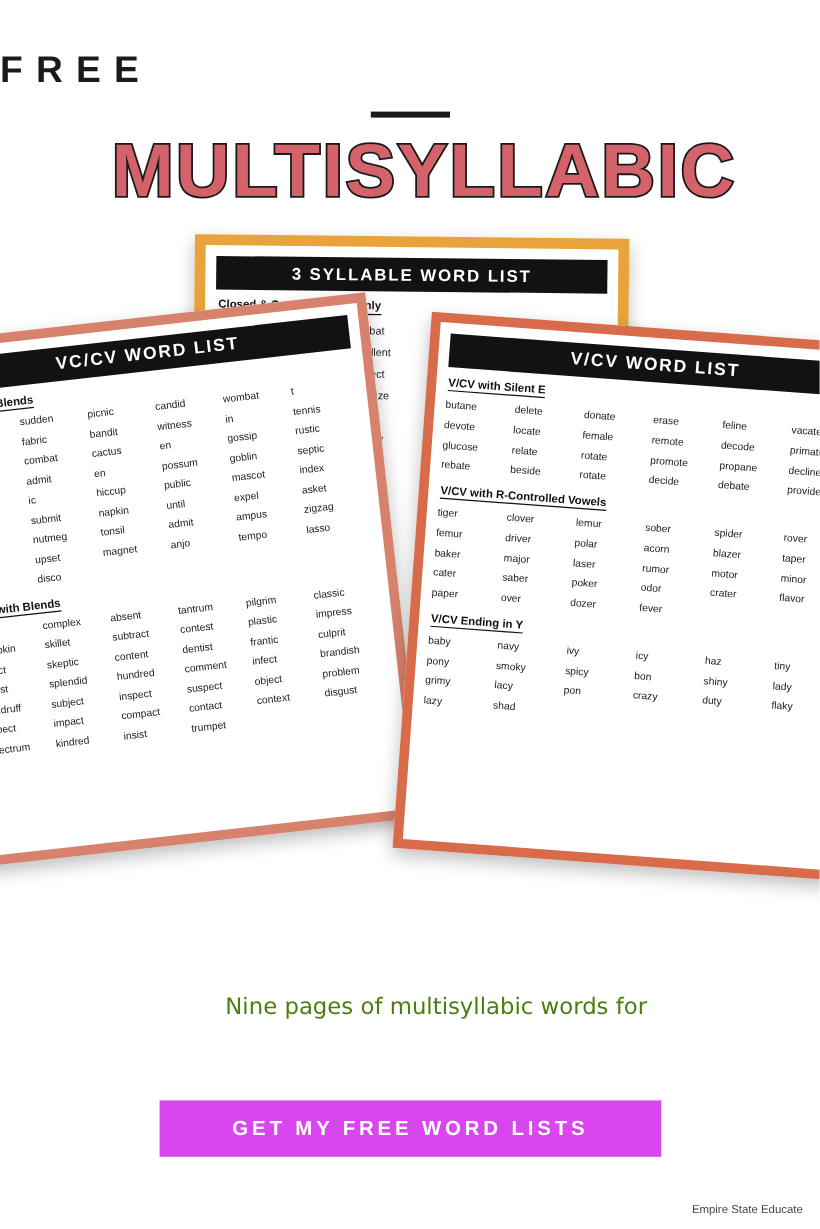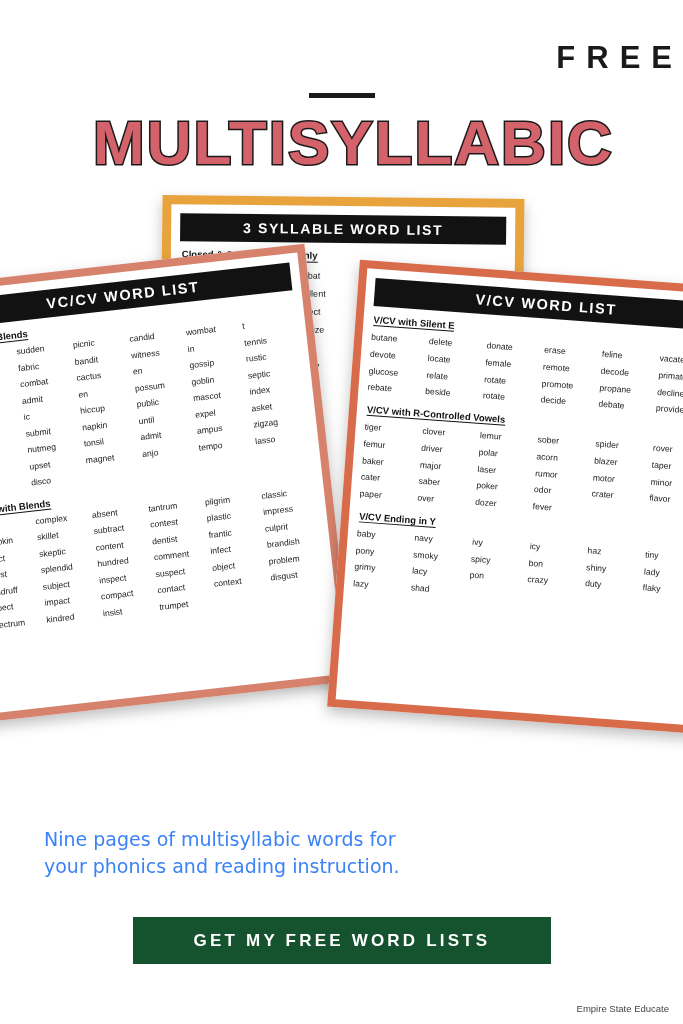--- a/index.html
+++ b/index.html
@@ -6,21 +6,21 @@
   html, body {
     width: 683px; height: 1024px;
     background: #ffffff;
     font-family: "Liberation Sans", sans-serif;
     overflow: hidden;
     position: relative;
   }
 
   
   .free-word {
-    text-align: right;
+    text-align: left;
     font-family: "Liberation Sans", sans-serif;
     font-weight: bold;
     font-size: 31px;
     letter-spacing: 11px;
     color: #1a1a1a;
     padding-top: 40px;
   }
   .rule {
     width: 66px; height: 5px; background: #1a1a1a;
     margin: 17px auto 0 auto;
@@ -129,32 +129,32 @@
     column-gap: 3px;
     font-size: 8.6px;
     color: #222;
   }
   #sheet-right .grid div { line-height: 1.95; }
 
   
   .tagline {
     position: absolute;
     left: 0; right: 0; top: 826px;
-    text-align: left;
-    color: #3b82f6;
+    text-align: center;
+    color: #4d7c0f;
     font-size: 19px;
     line-height: 1.42;
     font-family: "DejaVu Sans", sans-serif;
     padding-left: 44px;
   }
   .cta {
     position: absolute;
     left: 133px; top: 917px;
     width: 418px; height: 47px;
-    background: #14532d;
+    background: #d946ef;
     color: #ffffff;
     font-weight: bold;
     letter-spacing: 3.2px;
     font-size: 17px;
     display: flex; align-items: center; justify-content: center;
     cursor: pointer;
   }
   .credit {
     position: absolute;
     right: 14px; bottom: 10px;
@@ -396,18 +396,17 @@
           <div>lazy</div>
           <div>shad</div>
         </div>
     </div>
   </div>
 
 </div>
 
 <div class="tagline">
   <div>Nine pages of multisyllabic words for</div>
-  <div>your phonics and reading instruction.</div>
 </div>
 
 <div class="cta">GET MY FREE WORD LISTS</div>
 
 <div class="credit">Empire State Educate</div>
 
 </body></html>

